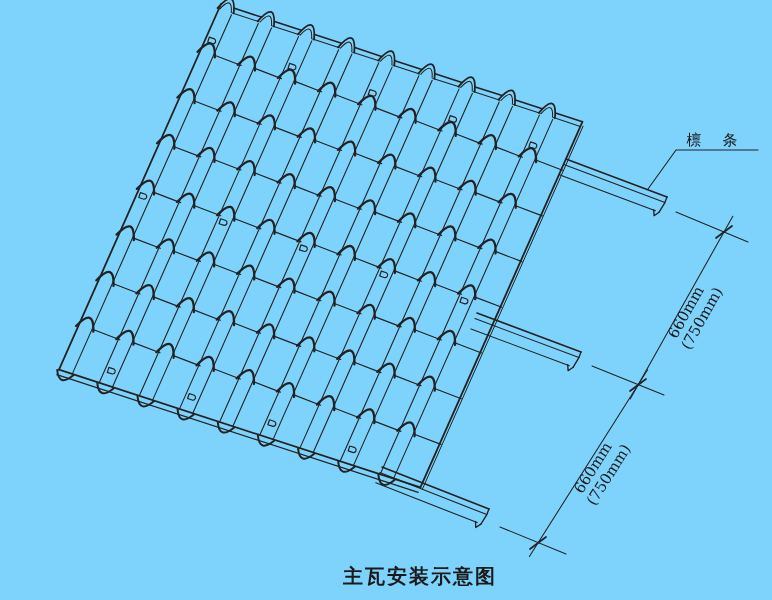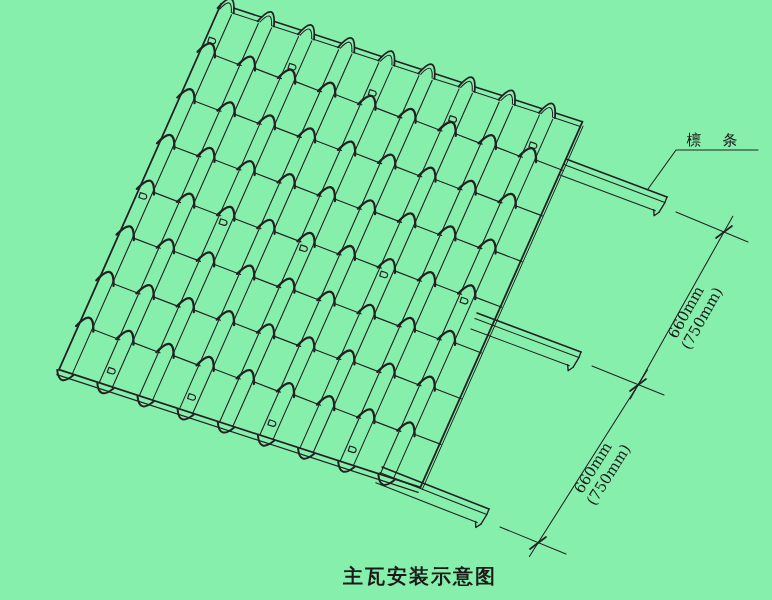--- a/index.html
+++ b/index.html
@@ -1,16 +1,16 @@
 <!DOCTYPE html>
 <html><head>
 <meta charset="utf-8">
 <style>
   html,body{margin:0;padding:0;background:#fff;}
-  .frame{position:relative;width:772px;height:600px;background:#86efac;overflow:hidden;
+  .frame{position:relative;width:772px;height:600px;background:#7dd3fc;overflow:hidden;
          font-family:"DejaVu Sans","Liberation Sans",sans-serif;}
   svg{display:block;}
   svg line, svg path, svg polyline{stroke:#222;fill:none;stroke-linecap:round;stroke-linejoin:round;}
   text{fill:#1a1a1a;stroke:none;}
   .dim-text{font-family:"DejaVu Serif","Liberation Serif",serif;font-size:15px;}
   .label-text{font-family:"DejaVu Sans","Liberation Sans",sans-serif;font-size:15px;letter-spacing:8px;}
   .title-text{font-family:"DejaVu Sans","Liberation Sans",sans-serif;font-size:20px;font-weight:bold;letter-spacing:2px;}
 </style>
 </head>
 <body>

